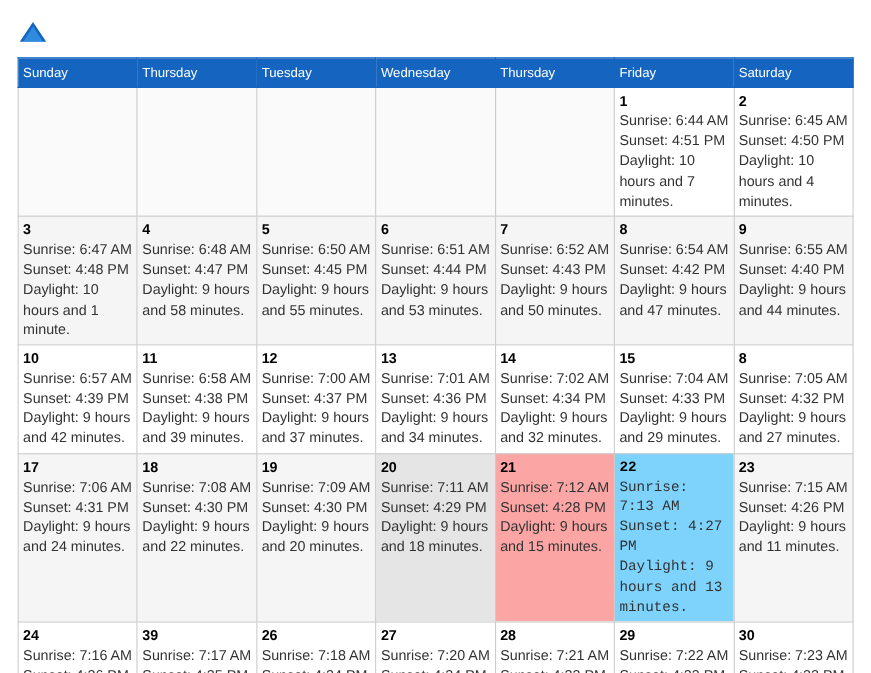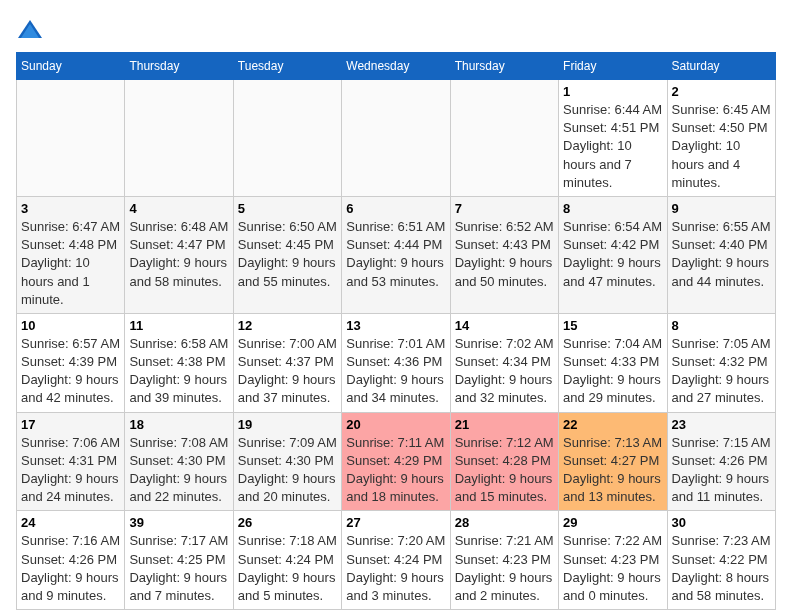--- a/index.html
+++ b/index.html
@@ -204,29 +204,29 @@
           <div class="day-info">Sunrise: 7:06 AM<br>Sunset: 4:31 PM<br>Daylight: 9 hours and 24 minutes.</div>
         </td>
         <td style="background: rgb(245, 245, 245);">
           <span class="day-number">18</span>
           <div class="day-info">Sunrise: 7:08 AM<br>Sunset: 4:30 PM<br>Daylight: 9 hours and 22 minutes.</div>
         </td>
         <td style="background: rgb(245, 245, 245);">
           <span class="day-number">19</span>
           <div class="day-info">Sunrise: 7:09 AM<br>Sunset: 4:30 PM<br>Daylight: 9 hours and 20 minutes.</div>
         </td>
-        <td style="background: #fca5a5;">
+        <td style="background: #e5e5e5;">
           <span class="day-number">20</span>
           <div class="day-info">Sunrise: 7:11 AM<br>Sunset: 4:29 PM<br>Daylight: 9 hours and 18 minutes.</div>
         </td>
         <td style="background: #fca5a5;">
           <span class="day-number">21</span>
           <div class="day-info">Sunrise: 7:12 AM<br>Sunset: 4:28 PM<br>Daylight: 9 hours and 15 minutes.</div>
         </td>
-        <td style="background: #fdba74;">
+        <td style="background: #7dd3fc; font-family: Liberation Mono, monospace;">
           <span class="day-number">22</span>
           <div class="day-info">Sunrise: 7:13 AM<br>Sunset: 4:27 PM<br>Daylight: 9 hours and 13 minutes.</div>
         </td>
         <td style="background: rgb(245, 245, 245);">
           <span class="day-number">23</span>
           <div class="day-info">Sunrise: 7:15 AM<br>Sunset: 4:26 PM<br>Daylight: 9 hours and 11 minutes.</div>
         </td>
       </tr>
       <tr class="week-row">
         <td>

